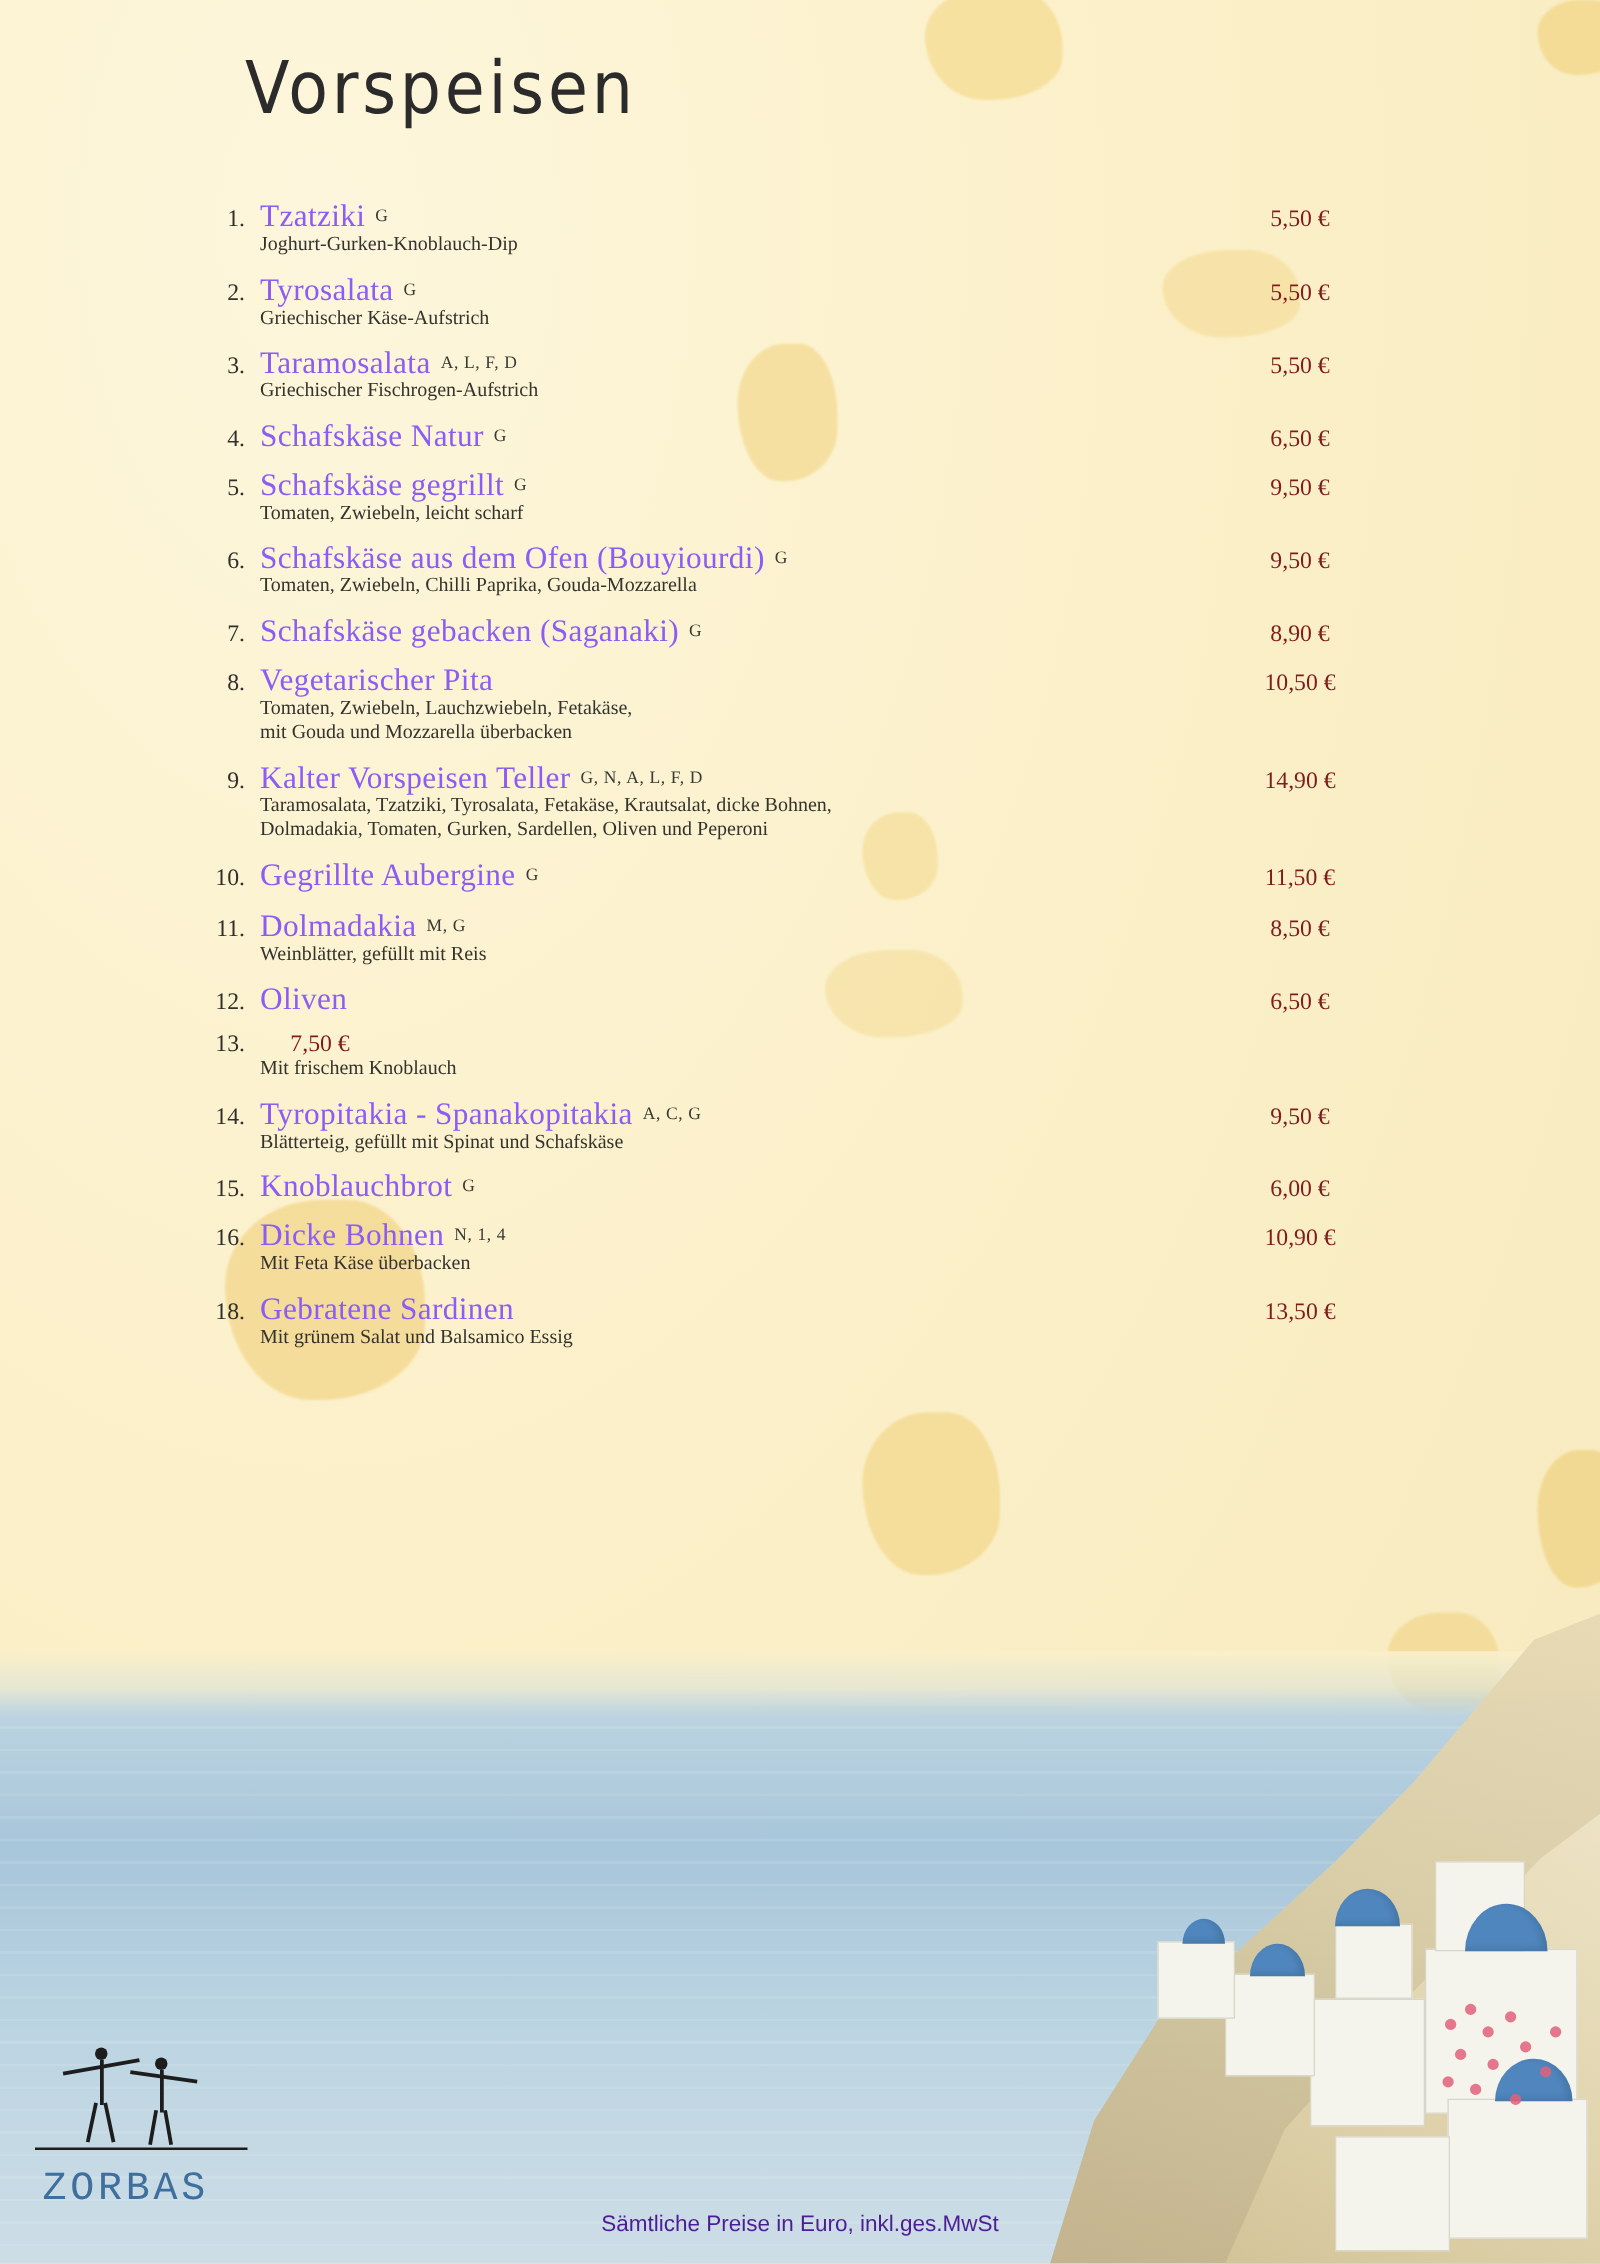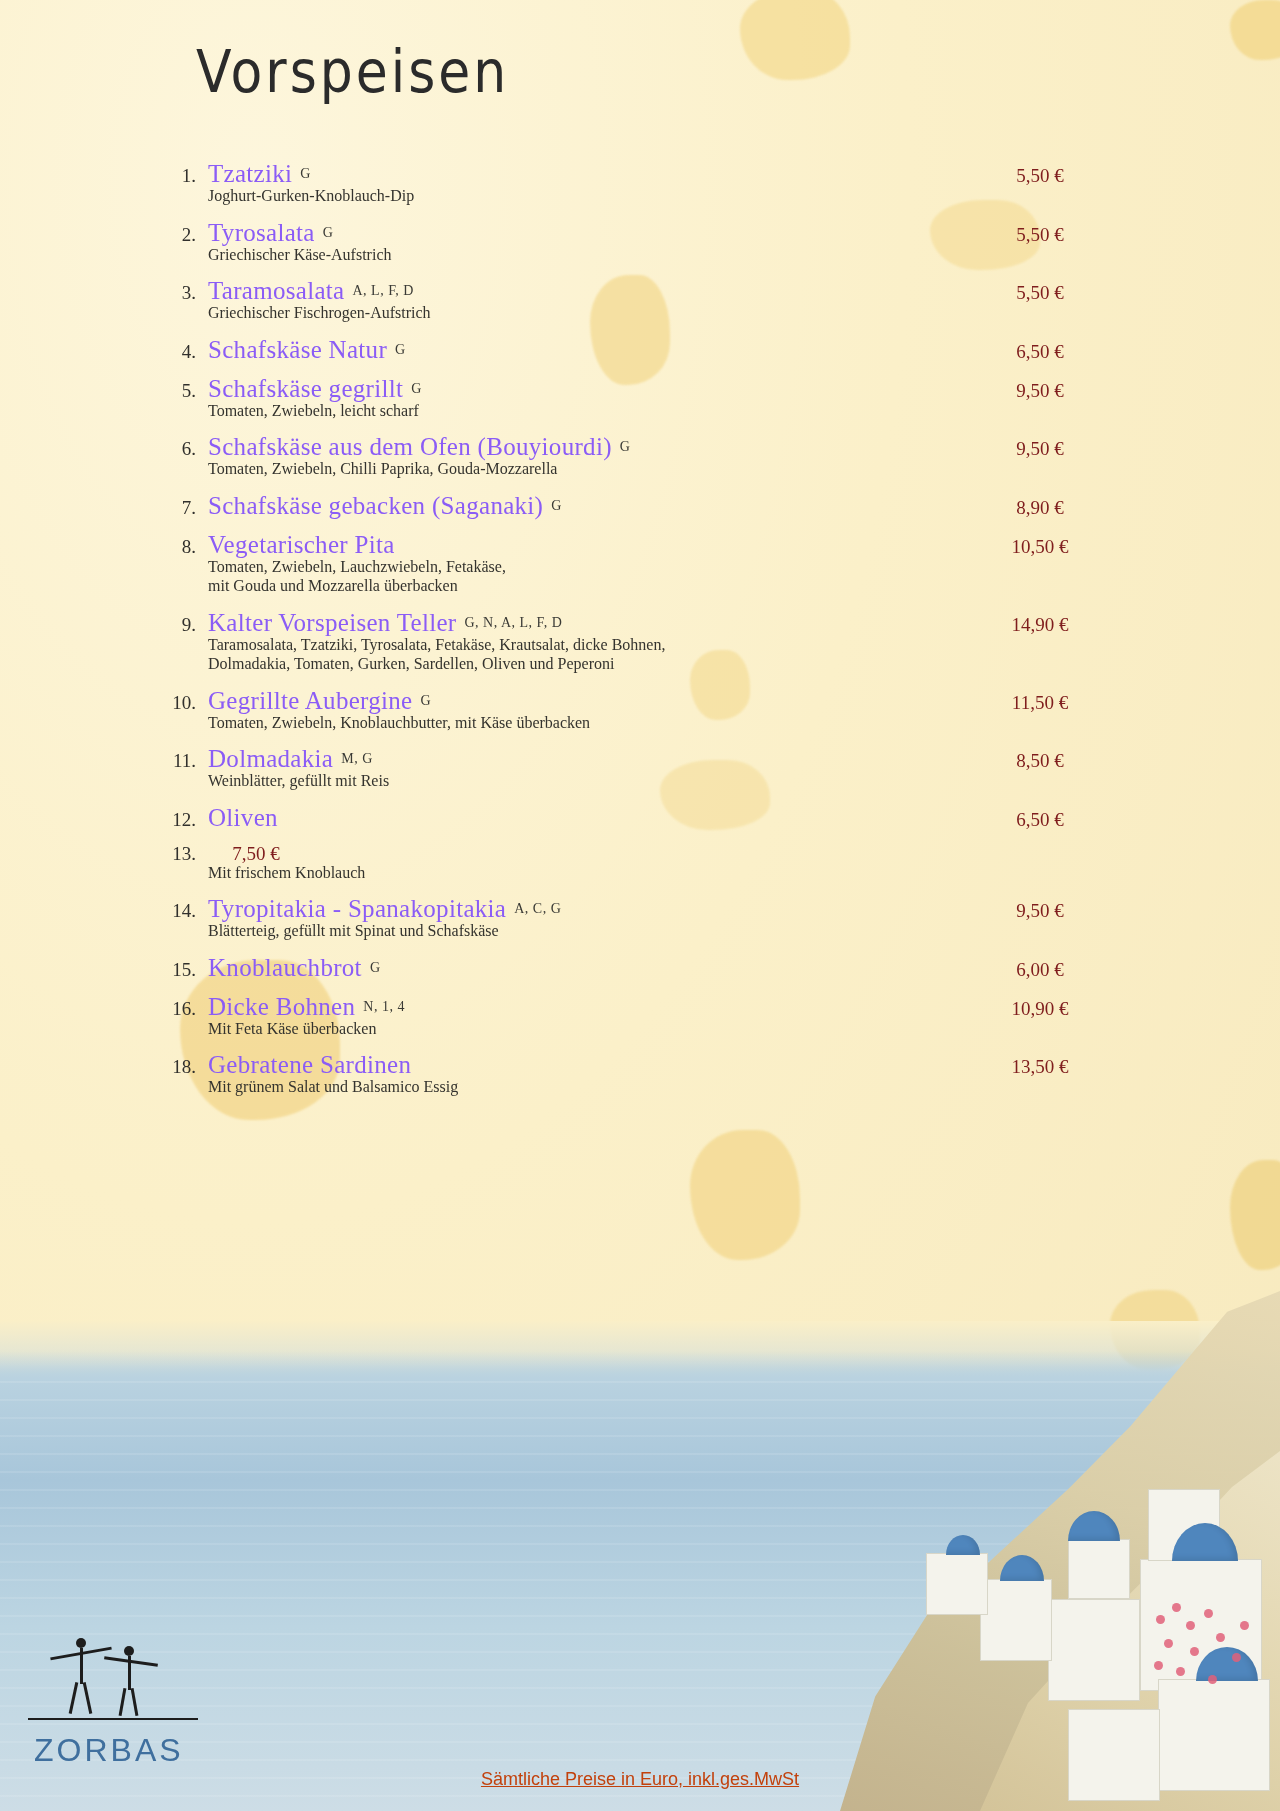--- a/index.html
+++ b/index.html
@@ -183,37 +183,36 @@
   }
 
   .footer {
     position: absolute;
     left: 0;
     top: 1769px;
     width: 1280px;
     text-align: center;
     font-family: "Liberation Sans", sans-serif;
     font-size: 18px;
-    color: #c2410c;
-    text-decoration: underline;
+    color: #4c1d95;
   }
 
   
   .logo {
     position: absolute;
     left: 28px;
     top: 1610px;
     width: 180px;
     height: 180px;
   }
   .logo-text {
     position: absolute;
     left: 6px;
     top: 122px;
-    font-family: Liberation Sans, sans-serif;
+    font-family: Liberation Mono, monospace;
     font-size: 32px;
     letter-spacing: 3px;
     color: #3f6f9e;
   }
   .dancer {
     position: absolute;
     background: #1d1d1d;
   }
   .logo-line {
     position: absolute;
@@ -390,21 +389,20 @@
     </div>
 
     <div class="item">
       <div class="row">
         <div class="num">10.</div>
         <div class="name-wrap">
           <span class="name">Gegrillte Aubergine</span><span class="allerg">G</span>
         </div>
         <div class="price">11,50 €</div>
       </div>
-      <div class="desc">Tomaten, Zwiebeln, Knoblauchbutter, mit Käse überbacken</div>
     </div>
 
     <div class="item">
       <div class="row">
         <div class="num">11.</div>
         <div class="name-wrap">
           <span class="name">Dolmadakia</span><span class="allerg">M, G</span>
         </div>
         <div class="price">8,50 €</div>
       </div>

